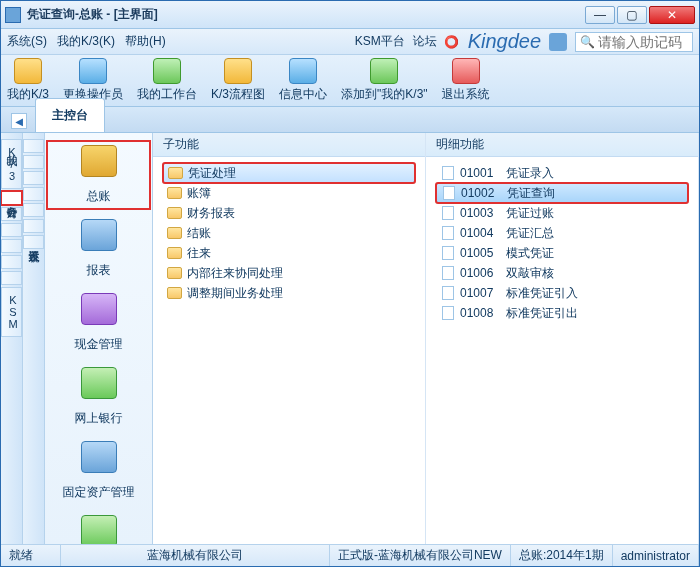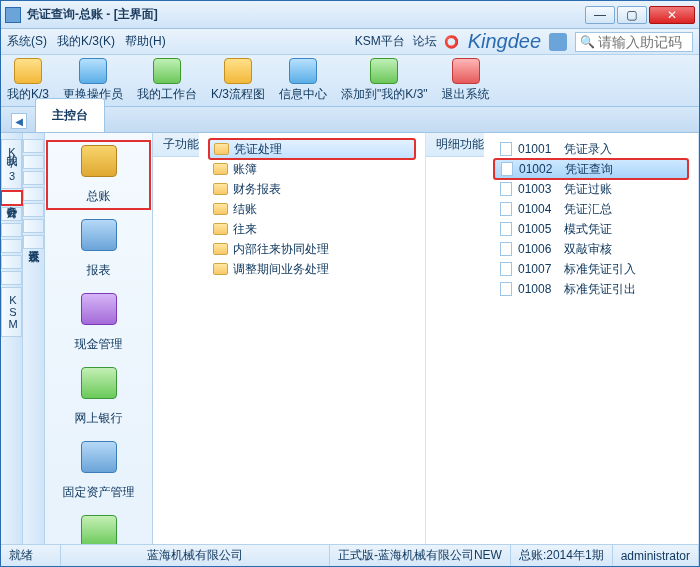--- a/index.html
+++ b/index.html
@@ -33,21 +33,21 @@
   .workarea { flex: 1; display: flex; background: #fff; overflow: hidden; }
   .vstrip { width: 22px; background: linear-gradient(90deg,#e5f1fc,#cfe4f8); border-right: 1px solid #b5d2ec; display: flex; flex-direction: column; gap: 2px; padding-top: 6px; }
   .vtab { writing-mode: vertical-rl; text-orientation: upright; background: linear-gradient(90deg,#f4faff,#dcecfb); border: 1px solid #b5d2ec; padding: 6px 2px; color: #123a60; font-size: 11px; letter-spacing: 0; }
   .vtab.sel { background: #fff; border-right-color: #fff; position: relative; z-index: 1; }
   .vtab.hl { outline: 2px solid #e03030; outline-offset: -1px; }
   .navcol { width: 108px; background: linear-gradient(#f4faff,#e7f2fc); border-right: 1px solid #b5d2ec; overflow-y: auto; padding: 8px 2px; }
   .navitem { display: flex; flex-direction: column; align-items: center; gap: 11px; padding: 4px 2px; margin-bottom: 6px; color: #123a60; }
   .navitem.hl { outline: 2px solid #e03030; outline-offset: -1px; }
   .nav-ico { width: 36px; height: 32px; border: 1px solid #777; border-radius: 4px; }
   .content { flex: 1; display: flex; background: #fff; }
-  .pane { flex: 1; border-right: 1px solid #d5e5f5; display: flex; }
+  .pane { flex: 1; border-right: 1px solid #d5e5f5; display: flex; flex-direction: column; }
   .pane-hd { height: 24px; background: linear-gradient(#e6f1fb,#d9ecfb); border-bottom: 1px solid #c3dbf2; display: flex; align-items: center; padding-left: 10px; color: #123a60; }
   .pane-body { flex: 1; padding: 6px 10px; overflow: auto; }
   .tree-row { display: flex; align-items: center; gap: 5px; height: 20px; color: #123a60; padding-left: 4px; }
   .tree-row.sel { background: linear-gradient(#e2f1ff,#c4e1ff); border: 1px solid #8abee8; border-radius: 2px; }
   .tree-row.hl { outline: 2px solid #e03030; outline-offset: -1px; }
   .folder-ico { width: 15px; height: 12px; background: linear-gradient(#ffe6a0,#f8c86a); border: 1px solid #d2a742; border-radius: 2px; }
   .list-row { display: flex; align-items: center; gap: 6px; height: 20px; color: #123a60; padding-left: 6px; }
   .list-row.sel { background: linear-gradient(#cde8ff,#a9d5fa); border: 1px solid #6aa4d9; border-radius: 2px; }
   .list-row.hl { outline: 2px solid #e03030; outline-offset: -1px; }
   .doc-ico { width: 12px; height: 14px; background: #fff; border: 1px solid #9ec5e6; position: relative; }

